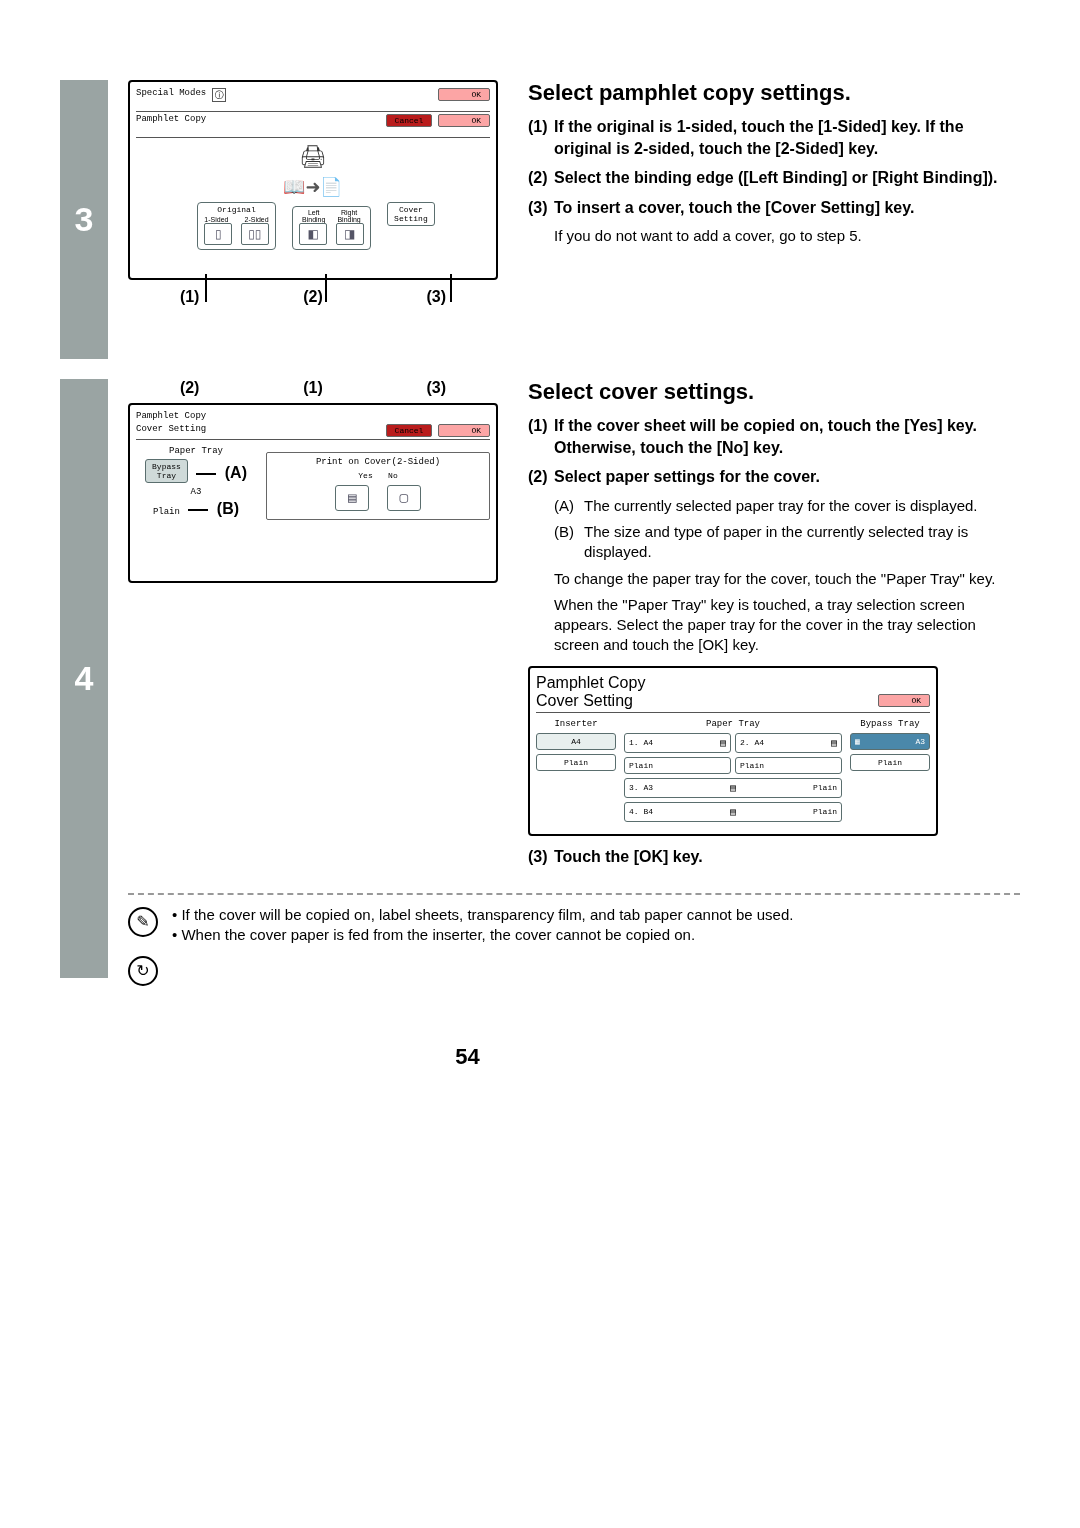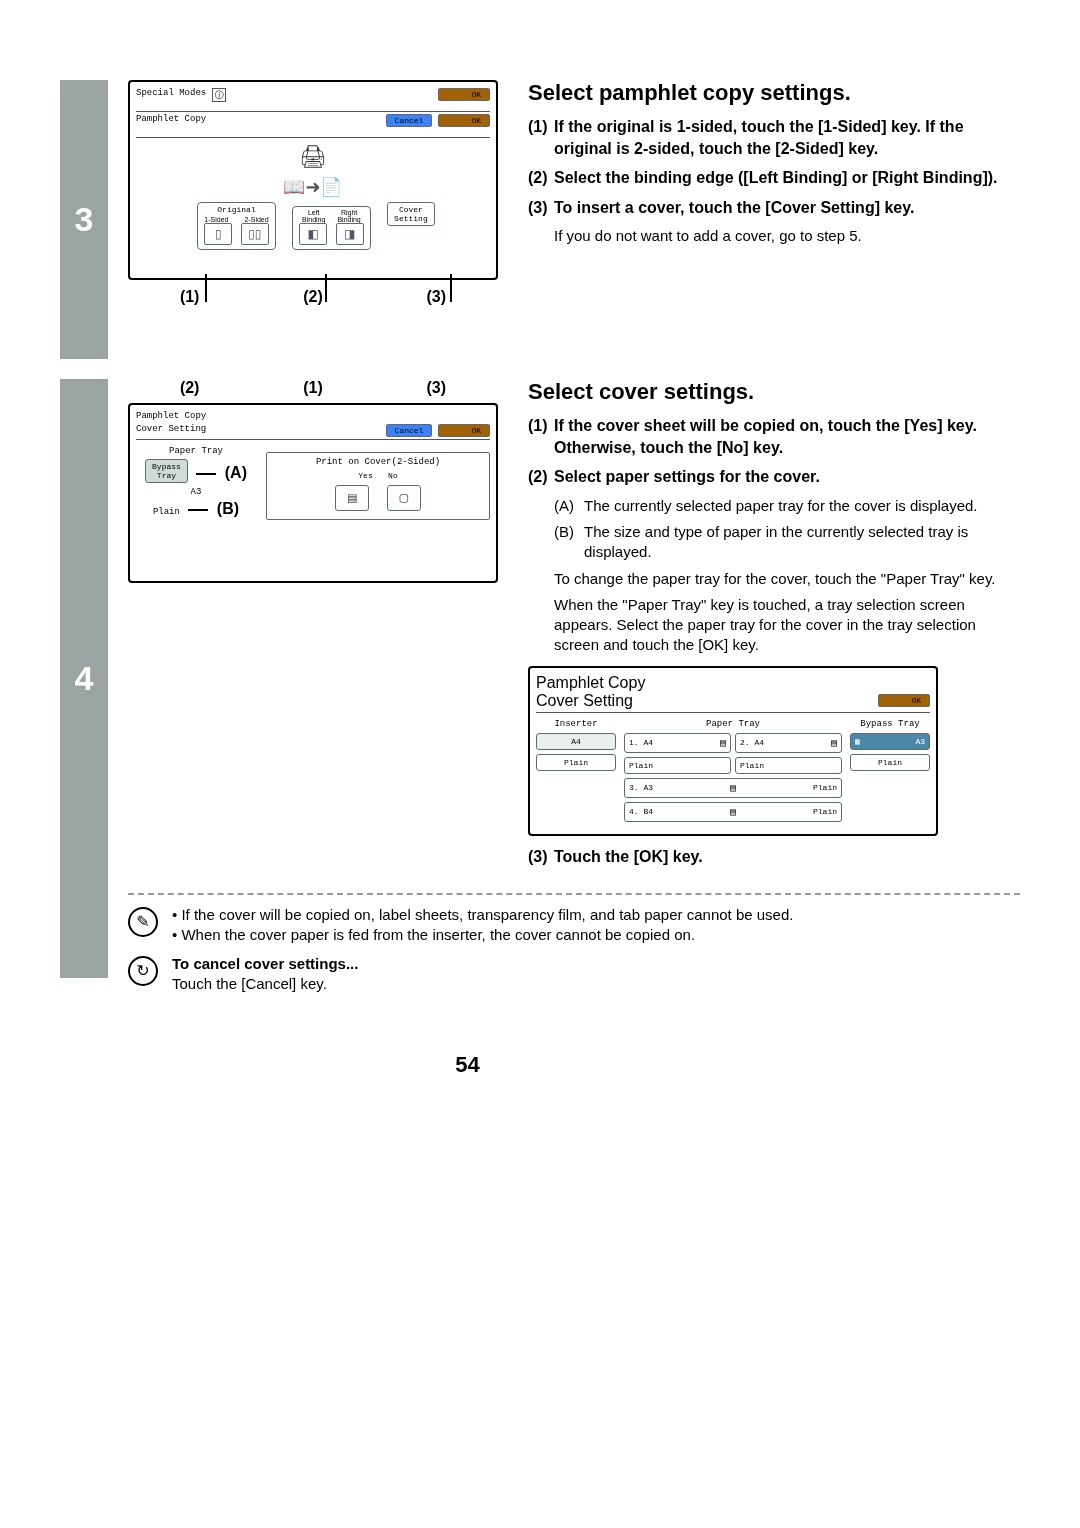--- a/index.html
+++ b/index.html
@@ -35,24 +35,24 @@
     height: 200px;
     position: relative;
     padding: 6px;
     background: #fff;
   }
   .panel3 .row-top {
     display: flex; align-items: flex-start; gap: 6px; height: 20px; margin-bottom: 3px;
   }
   .lbl-sm { font-size: 9px; font-family: "Courier New", monospace; }
   .btn-sm {
-    border: 1px solid #666; background: #3b82f6; font-size: 8px; padding: 1px 8px;
+    border: 1px solid #666; background: #b91c1c; font-size: 8px; padding: 1px 8px;
     font-family: "Courier New", monospace; border-radius: 2px;
   }
-  .btn-sm.highlight { background:#a16207;padding-left:32px; }
+  .btn-sm.highlight { background:#fca5a5;padding-left:32px; }
   .hr { border-top: 1px solid #555; margin: 2px 0; }
   .center-art { text-align: center; margin: 6px 0 2px; font-size: 22px; color:#333;}
   .book-art { font-size: 18px; color:#555; }
   .opt-group {
     display: inline-block; border:1px solid #5a6e6e; border-radius:4px;
     padding: 2px 4px 4px; margin: 0 6px; text-align:center;
   }
   .opt-group .cap { font-size:8px; font-family:"Courier New",monospace; margin-bottom:2px;}
   .opt-btn {
     display:inline-block; width:28px; height:22px; border:1px solid #5a6e6e;
@@ -363,21 +363,17 @@
       <div class="note-body">
         <ul>
           <li>If the cover will be copied on, label sheets, transparency film, and tab paper cannot be used.</li>
           <li>When the cover paper is fed from the inserter, the cover cannot be copied on.</li>
         </ul>
       </div>
     </div>
 
     <div class="note-row">
       <div class="note-icon">↻</div>
-      <div class="note-body">
-        <div class="cancel-title">To cancel cover settings...</div>
-        <div>Touch the [Cancel] key.</div>
-      </div>
     </div>
   </div>
 </div>
 
 <div class="pagenum">54</div>
 
 </body></html>

